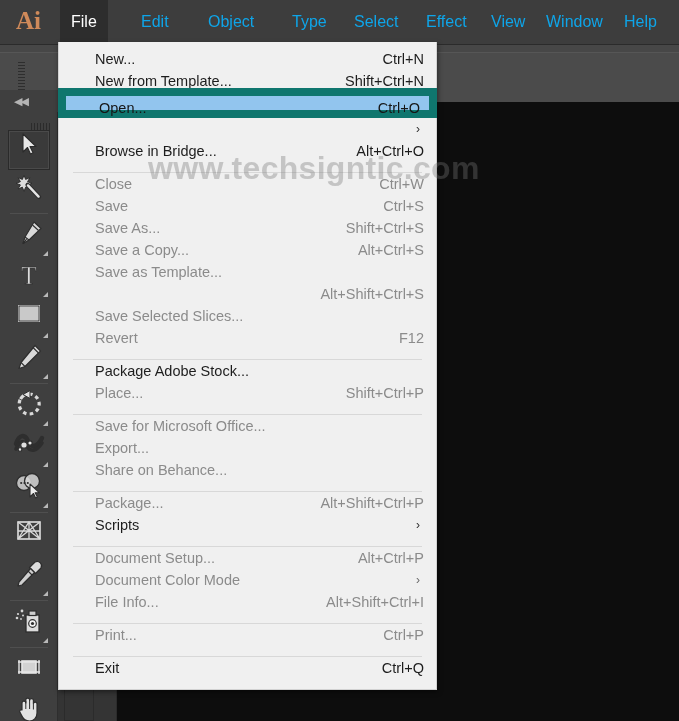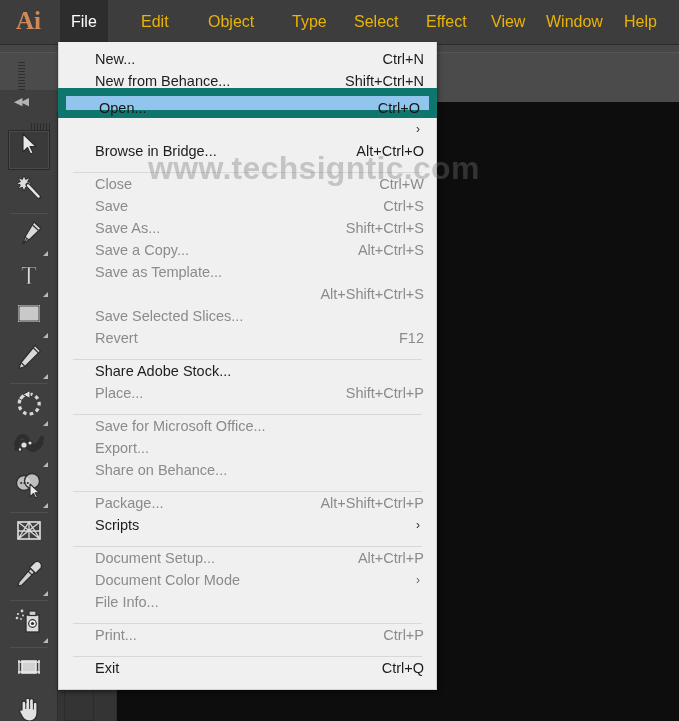--- a/index.html
+++ b/index.html
@@ -40,21 +40,21 @@
     font-weight: bold;
     color: #d08a5a;
     letter-spacing: 0px;
     user-select: none;
   }
   .mb-item {
     position: absolute;
     top: 0;
     height: 44px;
     line-height: 44px;
-    color: #eab308;
+    color: #0ea5e9;
     font-size: 16px;
     padding: 0 11px;
     box-sizing: border-box;
     white-space: nowrap;
     user-select: none;
   }
   .mb-item.active {
     background: #2d2d2d;
     color: #ffffff;
   }
@@ -454,21 +454,21 @@
     <div class="cell"></div>
   </div>
 
   <div id="dropdown">
     <div id="dropdown-items">
         <div class="mi enabled" style="position: absolute; left: 0px; right: 0px; top: 6px;">
           <span class="lbl">New...</span>
           <span class="sc">Ctrl+N</span>
         </div>
         <div class="mi enabled" style="position: absolute; left: 0px; right: 0px; top: 28px;">
-          <span class="lbl">New from Behance...</span>
+          <span class="lbl">New from Template...</span>
           <span class="sc">Shift+Ctrl+N</span>
         </div>
         <div id="mi-open" class="mi enabled" style="top: 46px;">
           <span class="lbl">Open...</span>
           <span class="sc">Ctrl+O</span>
         </div>
         <div class="mi enabled" style="position: absolute; left: 0px; right: 0px; top: 76px;">
           <span class="arrow">›</span>
         </div>
         <div class="mi enabled" style="position: absolute; left: 0px; right: 0px; top: 98px;">
@@ -500,21 +500,21 @@
         </div>
         <div class="mi" style="position: absolute; left: 0px; right: 0px; top: 263px;">
           <span class="lbl">Save Selected Slices...</span>
         </div>
         <div class="mi" style="position: absolute; left: 0px; right: 0px; top: 285px;">
           <span class="lbl">Revert</span>
           <span class="sc">F12</span>
         </div>
         <div class="mi-sep" style="position: absolute; left: 7px; right: 7px; top: 312px;"></div>
         <div class="mi enabled" style="position: absolute; left: 0px; right: 0px; top: 318px;">
-          <span class="lbl">Share Adobe Stock...</span>
+          <span class="lbl">Package Adobe Stock...</span>
         </div>
         <div class="mi" style="position: absolute; left: 0px; right: 0px; top: 340px;">
           <span class="lbl">Place...</span>
           <span class="sc">Shift+Ctrl+P</span>
         </div>
         <div class="mi-sep" style="position: absolute; left: 7px; right: 7px; top: 367px;"></div>
         <div class="mi" style="position: absolute; left: 0px; right: 0px; top: 373px;">
           <span class="lbl">Save for Microsoft Office...</span>
         </div>
         <div class="mi" style="position: absolute; left: 0px; right: 0px; top: 395px; text-align: right;">
@@ -536,20 +536,21 @@
         <div class="mi" style="position: absolute; left: 0px; right: 0px; top: 505px;">
           <span class="lbl">Document Setup...</span>
           <span class="sc">Alt+Ctrl+P</span>
         </div>
         <div class="mi" style="position: absolute; left: 0px; right: 0px; top: 527px;">
           <span class="lbl">Document Color Mode</span>
           <span class="arrow">›</span>
         </div>
         <div class="mi" style="position: absolute; left: 0px; right: 0px; top: 549px;">
           <span class="lbl">File Info...</span>
+          <span class="sc">Alt+Shift+Ctrl+I</span>
         </div>
         <div class="mi-sep" style="position: absolute; left: 7px; right: 7px; top: 576px;"></div>
         <div class="mi" style="position: absolute; left: 0px; right: 0px; top: 582px;">
           <span class="lbl">Print...</span>
           <span class="sc">Ctrl+P</span>
         </div>
         <div class="mi-sep" style="position: absolute; left: 7px; right: 7px; top: 609px;"></div>
         <div class="mi enabled" style="position: absolute; left: 0px; right: 0px; top: 615px;">
           <span class="lbl">Exit</span>
           <span class="sc">Ctrl+Q</span>

